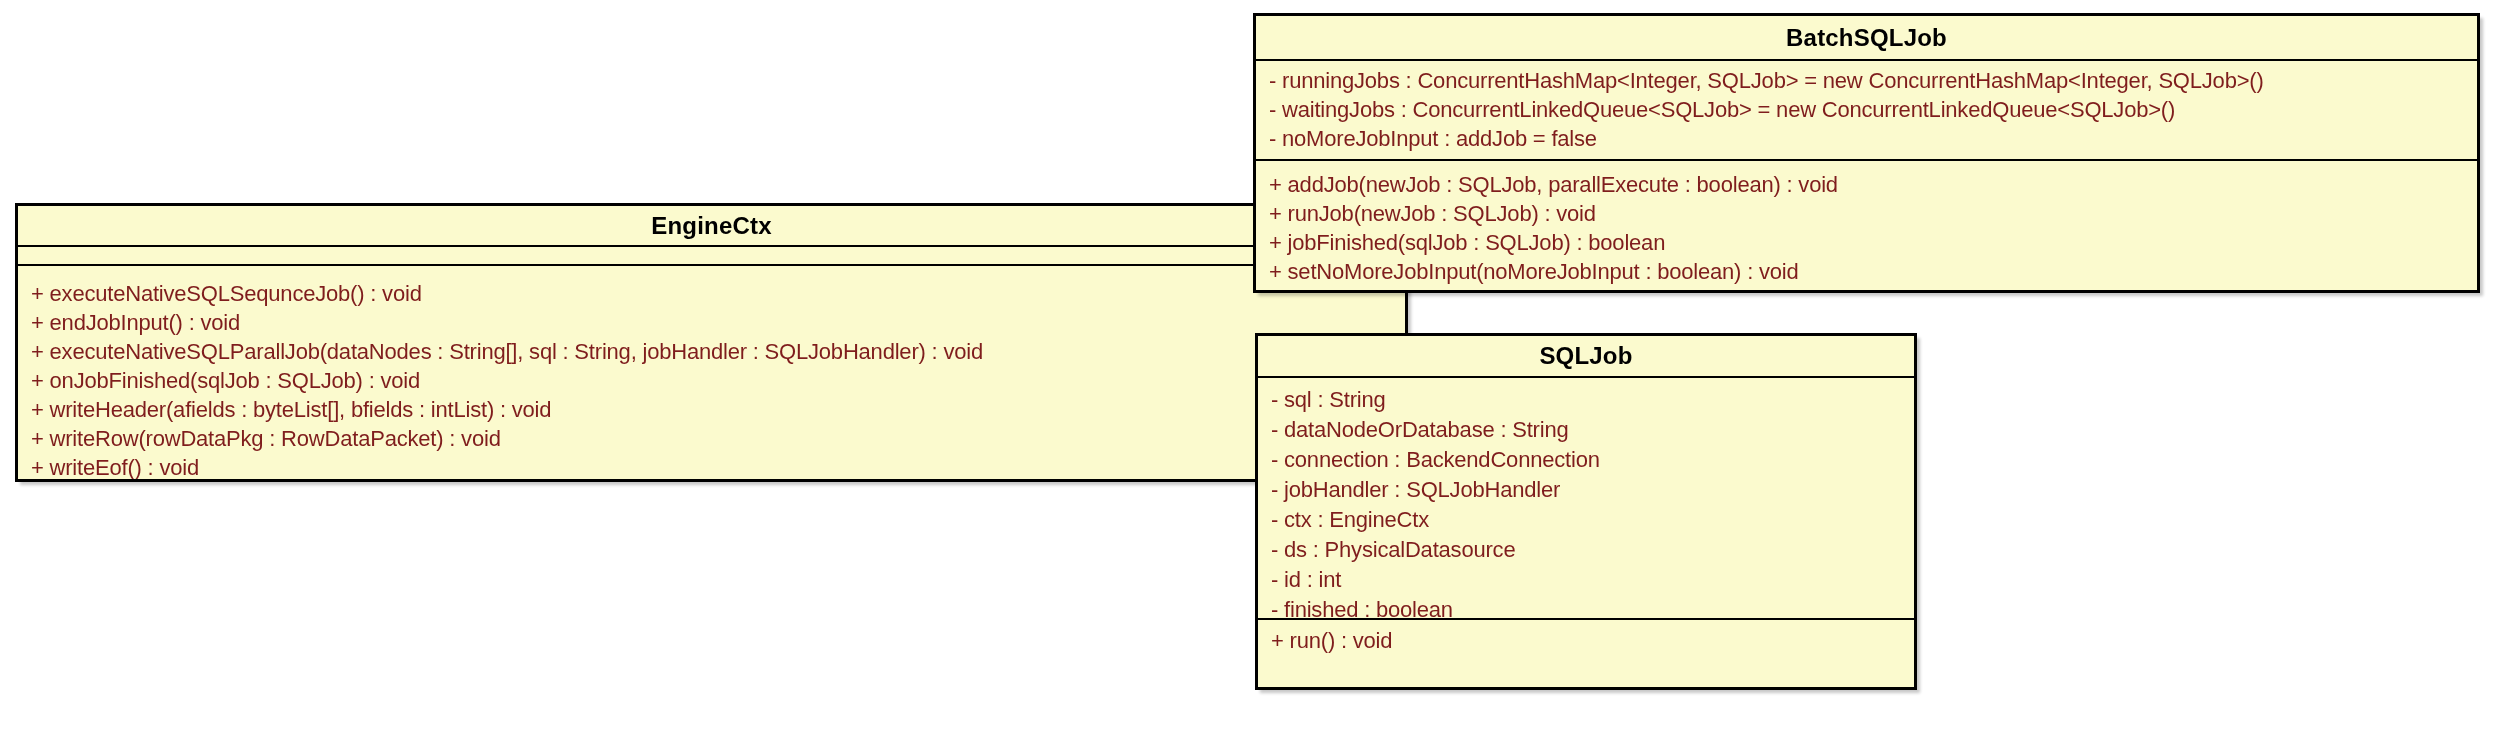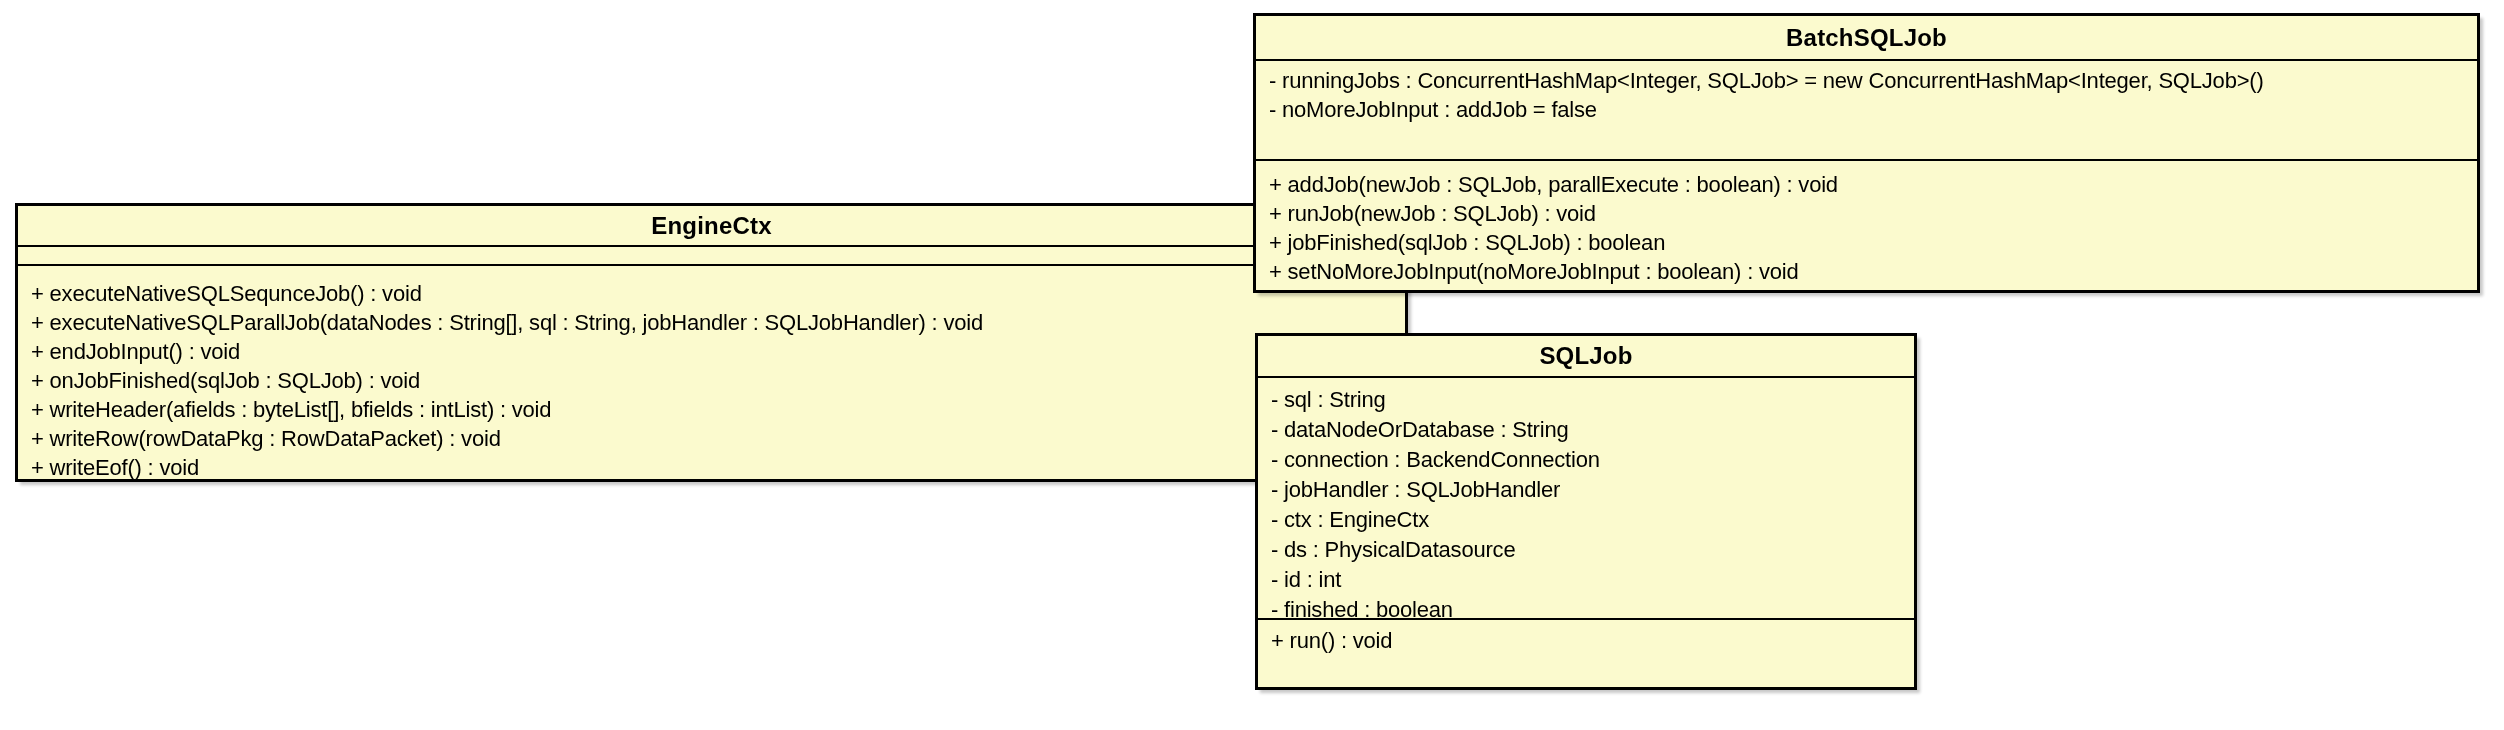--- a/index.html
+++ b/index.html
@@ -46,21 +46,21 @@
   }
   .uml-attrs.empty {
     padding: 0;
   }
   .uml-methods {
     flex: 1 1 auto;
   }
   .uml-row {
     font-size: 22px;
     line-height: 29px;
-    color: #000000;
+    color: #7f1d1d;
     white-space: pre;
     letter-spacing: -0.2px;
   }
   
   #class-enginectx   { left: 15px;   top: 203px; width: 1393px; height: 279px; }
   #class-enginectx   .uml-title { height: 41px; }
   #class-enginectx   .uml-attrs { height: 19px; }
   #class-batchsqljob { left: 1253px; top: 13px;  width: 1227px; height: 280px; }
   #class-batchsqljob .uml-title { height: 45px; }
   #class-batchsqljob .uml-attrs { height: 100px; padding-top: 5px; }
@@ -73,33 +73,34 @@
   #class-sqljob      .uml-methods { padding-top: 6px; border-radius: 22px; }
 </style>
 </head>
 <body>
 
 <div class="uml-class" id="class-enginectx">
   <div class="uml-title">EngineCtx</div>
   <div class="uml-compartment uml-attrs empty"></div>
   <div class="uml-compartment uml-methods">
     <div class="uml-row">+ executeNativeSQLSequnceJob() : void</div>
+    <div class="uml-row">+ endJobInput() : void</div>
     <div class="uml-row">+ executeNativeSQLParallJob(dataNodes : String[], sql : String, jobHandler : SQLJobHandler) : void</div>
-    <div class="uml-row">+ endJobInput() : void</div>
     <div class="uml-row">+ onJobFinished(sqlJob : SQLJob) : void</div>
     <div class="uml-row">+ writeHeader(afields : byteList[], bfields : intList) : void</div>
     <div class="uml-row">+ writeRow(rowDataPkg : RowDataPacket) : void</div>
     <div class="uml-row">+ writeEof() : void</div>
   </div>
 </div>
 
 <div class="uml-class" id="class-batchsqljob">
   <div class="uml-title">BatchSQLJob</div>
   <div class="uml-compartment uml-attrs">
     <div class="uml-row">- runningJobs : ConcurrentHashMap&lt;Integer, SQLJob&gt; = new ConcurrentHashMap&lt;Integer, SQLJob&gt;()</div>
+    <div class="uml-row">- waitingJobs : ConcurrentLinkedQueue&lt;SQLJob&gt; = new ConcurrentLinkedQueue&lt;SQLJob&gt;()</div>
     <div class="uml-row">- noMoreJobInput : addJob = false</div>
   </div>
   <div class="uml-compartment uml-methods">
     <div class="uml-row">+ addJob(newJob : SQLJob, parallExecute : boolean) : void</div>
     <div class="uml-row">+ runJob(newJob : SQLJob) : void</div>
     <div class="uml-row">+ jobFinished(sqlJob : SQLJob) : boolean</div>
     <div class="uml-row">+ setNoMoreJobInput(noMoreJobInput : boolean) : void</div>
   </div>
 </div>
 

